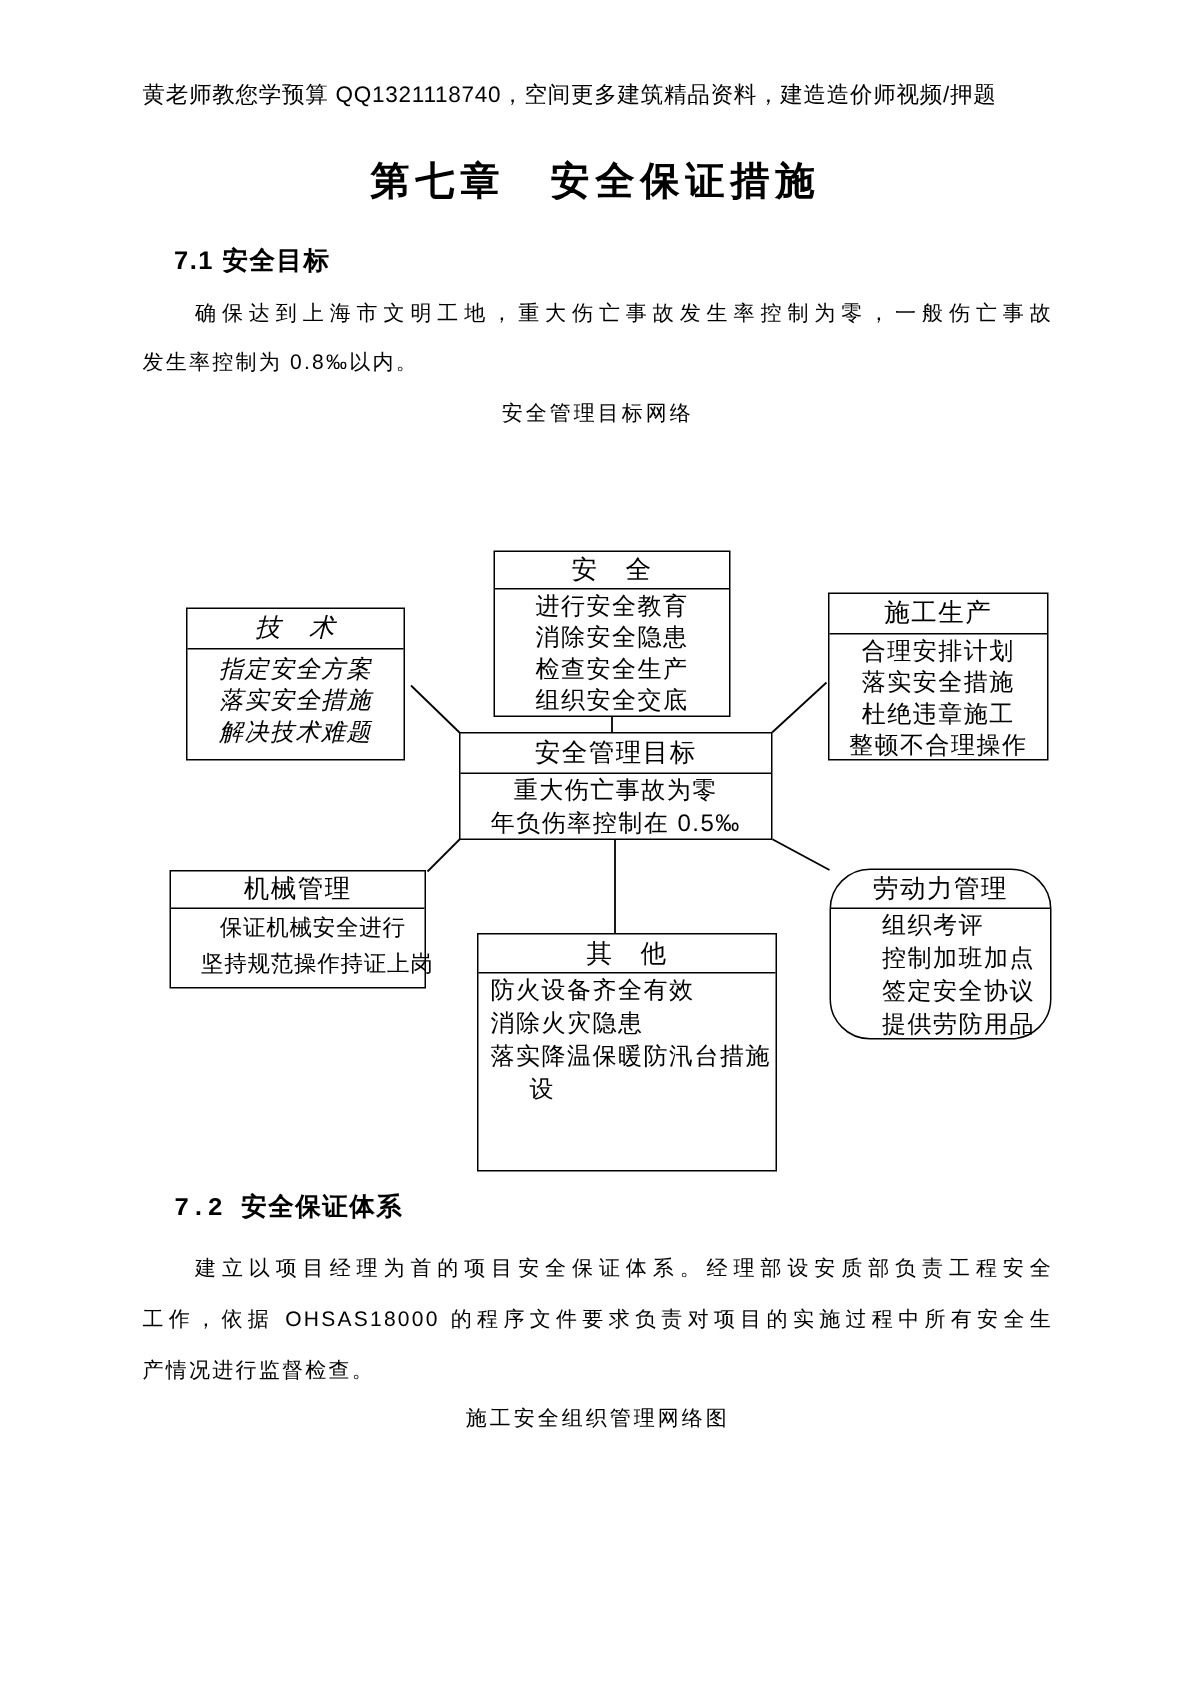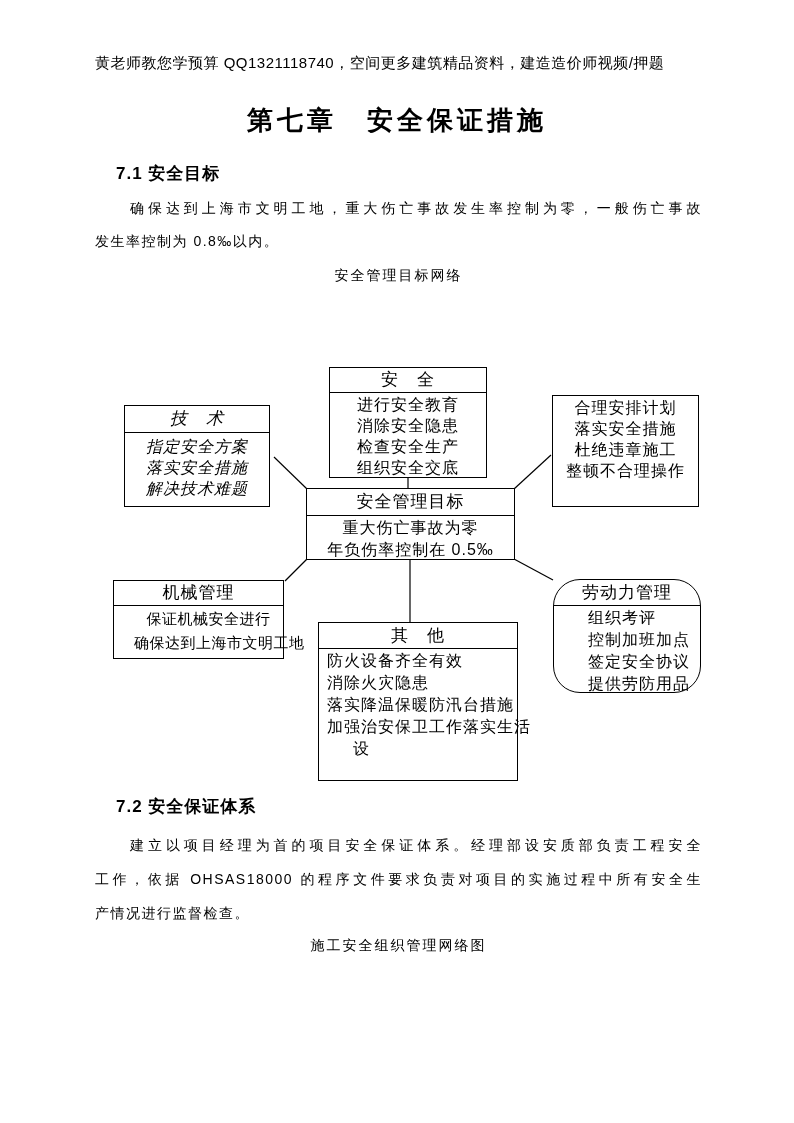--- a/index.html
+++ b/index.html
@@ -75,66 +75,66 @@
   <div class="dbox" style="left:124px; top:405px; width:146px; height:102px;font-style:italic;">
     <div class="dbox-title" style="height:27px; line-height:26px;">技　术</div>
     <div class="dbox-body c-body" style="padding-top:3px;">
       <div class="dline">指定安全方案</div>
       <div class="dline">落实安全措施</div>
       <div class="dline">解决技术难题</div>
     </div>
   </div>
 
   <div class="dbox" style="left:552px; top:395px; width:147px; height:112px;">
+    <div class="dbox-title" style="height:27px; line-height:26px;">施工生产</div>
     <div class="dbox-body c-body">
       <div class="dline">合理安排计划</div>
       <div class="dline">落实安全措施</div>
       <div class="dline">杜绝违章施工</div>
       <div class="dline">整顿不合理操作</div>
     </div>
   </div>
 
   <div class="dbox" style="left:306px; top:488px; width:209px; height:72px;">
     <div class="dbox-title" style="height:27px; line-height:26px;">安全管理目标</div>
     <div class="dbox-body c-body lh22">
       <div class="dline">重大伤亡事故为零</div>
       <div class="dline">年负伤率控制在 0.5‰</div>
     </div>
   </div>
 
   <div class="dbox" style="left:113px; top:580px; width:171px; height:79px;">
     <div class="dbox-title" style="height:25px; line-height:24px;">机械管理</div>
     <div class="dbox-body c-body lh24" style="font-size:15px; letter-spacing:0.5px;margin-left:20px;">
       <div class="dline">保证机械安全进行</div>
-      <div class="dline">确保达到上海市文明工地</div>
+      <div class="dline">坚持规范操作持证上岗</div>
     </div>
   </div>
 
   <div class="dbox" style="left:318px; top:622px; width:200px; height:159px;">
     <div class="dbox-title" style="height:26px; line-height:25px;">其　他</div>
     <div class="dbox-body lh22" style="padding-left:8px;">
       <div class="dline">防火设备齐全有效</div>
       <div class="dline">消除火灾隐患</div>
       <div class="dline">落实降温保暖防汛台措施</div>
-      <div class="dline">加强治安保卫工作落实生活</div>
       <div class="dline ind2">设</div>
     </div>
   </div>
 
   <div class="dbox" style="left:553px; top:579px; width:148px; height:114px;border-radius:27px;">
     <div class="dbox-title" style="height:26px; line-height:25px;">劳动力管理</div>
     <div class="dbox-body lh22" style="padding-left:34px;">
       <div class="dline">组织考评</div>
       <div class="dline">控制加班加点</div>
       <div class="dline">签定安全协议</div>
       <div class="dline">提供劳防用品</div>
     </div>
   </div>
 
-  <div class="abs sec-heading" style="top:795px;">7.2 安全保证体系</div>
+  <div class="abs sec-heading" style="top:795px;font-family:Liberation Mono, monospace;">7.2 安全保证体系</div>
 
   <div class="abs para-line jfull indent" style="top:833px;">建立以项目经理为首的项目安全保证体系。经理部设安质部负责工程安全</div>
   <div class="abs para-line jfull" style="top:867px;">工作，依据 OHSAS18000 的程序文件要求负责对项目的实施过程中所有安全生</div>
   <div class="abs fig-caption" style="top:933px;">施工安全组织管理网络图</div>
 
   <div class="abs para-line" style="top:901px;">产情况进行监督检查。</div>
 
 </div>
 
 </body></html>

